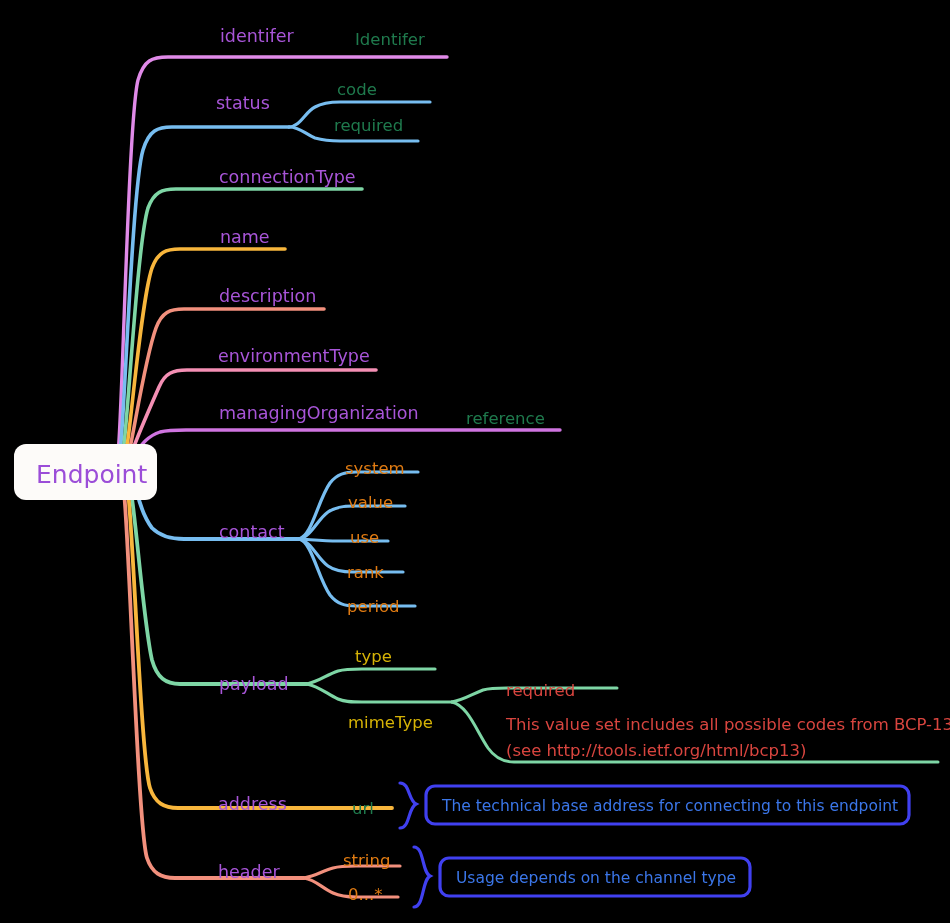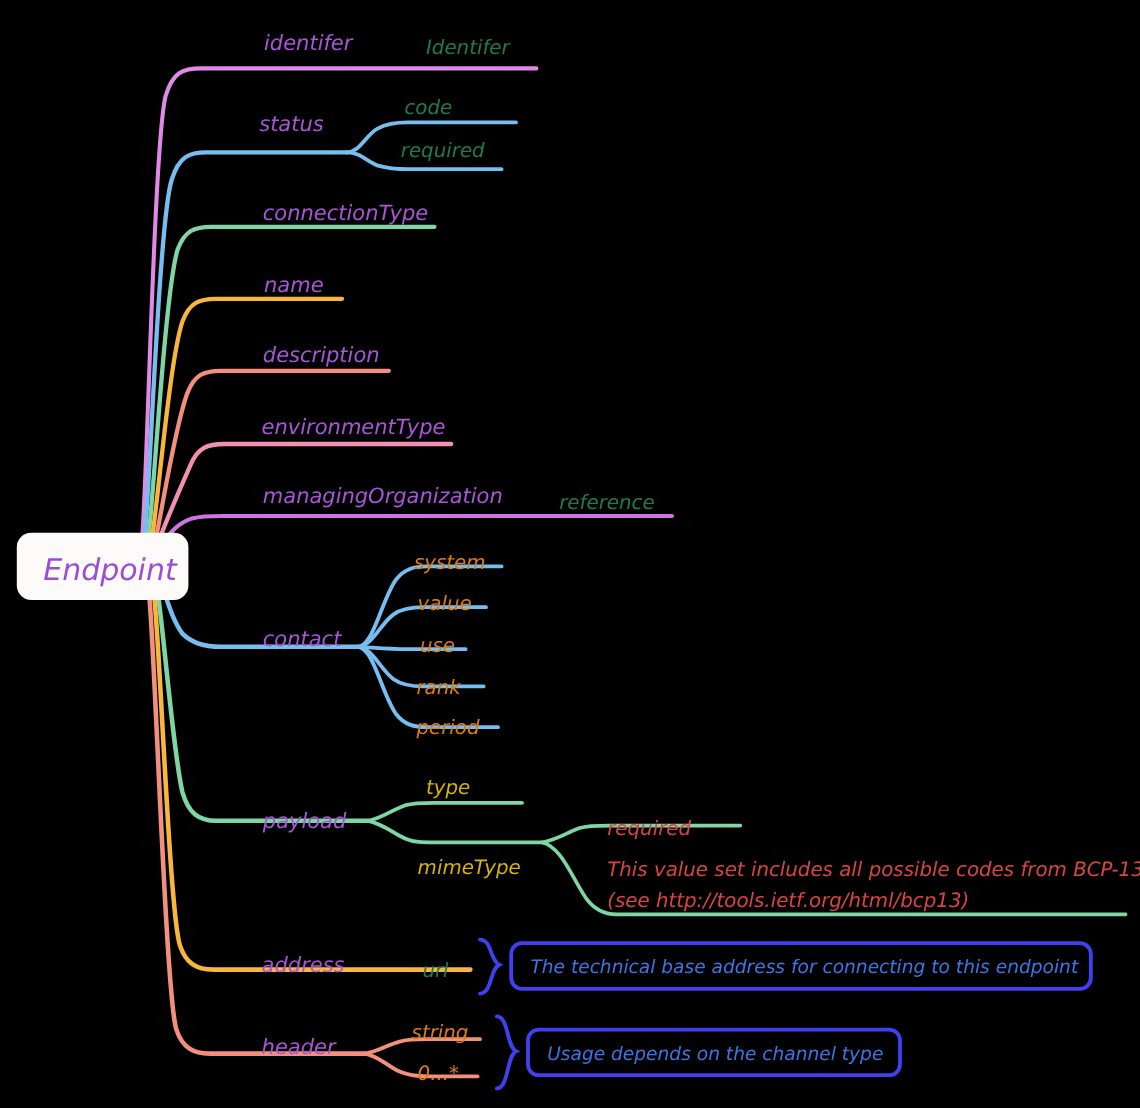--- a/index.html
+++ b/index.html
@@ -7,21 +7,20 @@
     padding: 0;
     background: #000000;
   }
   #canvas-wrap {
     position: relative;
     width: 950px;
     height: 923px;
     background: #000000;
     overflow: hidden;
     font-family: "DejaVu Sans", sans-serif;
-    font-style: italic;
   }
   svg#mindmap {
     position: absolute;
     top: 0;
     left: 0;
     width: 950px;
     height: 923px;
     display: block;
   }
   .branch-path {

